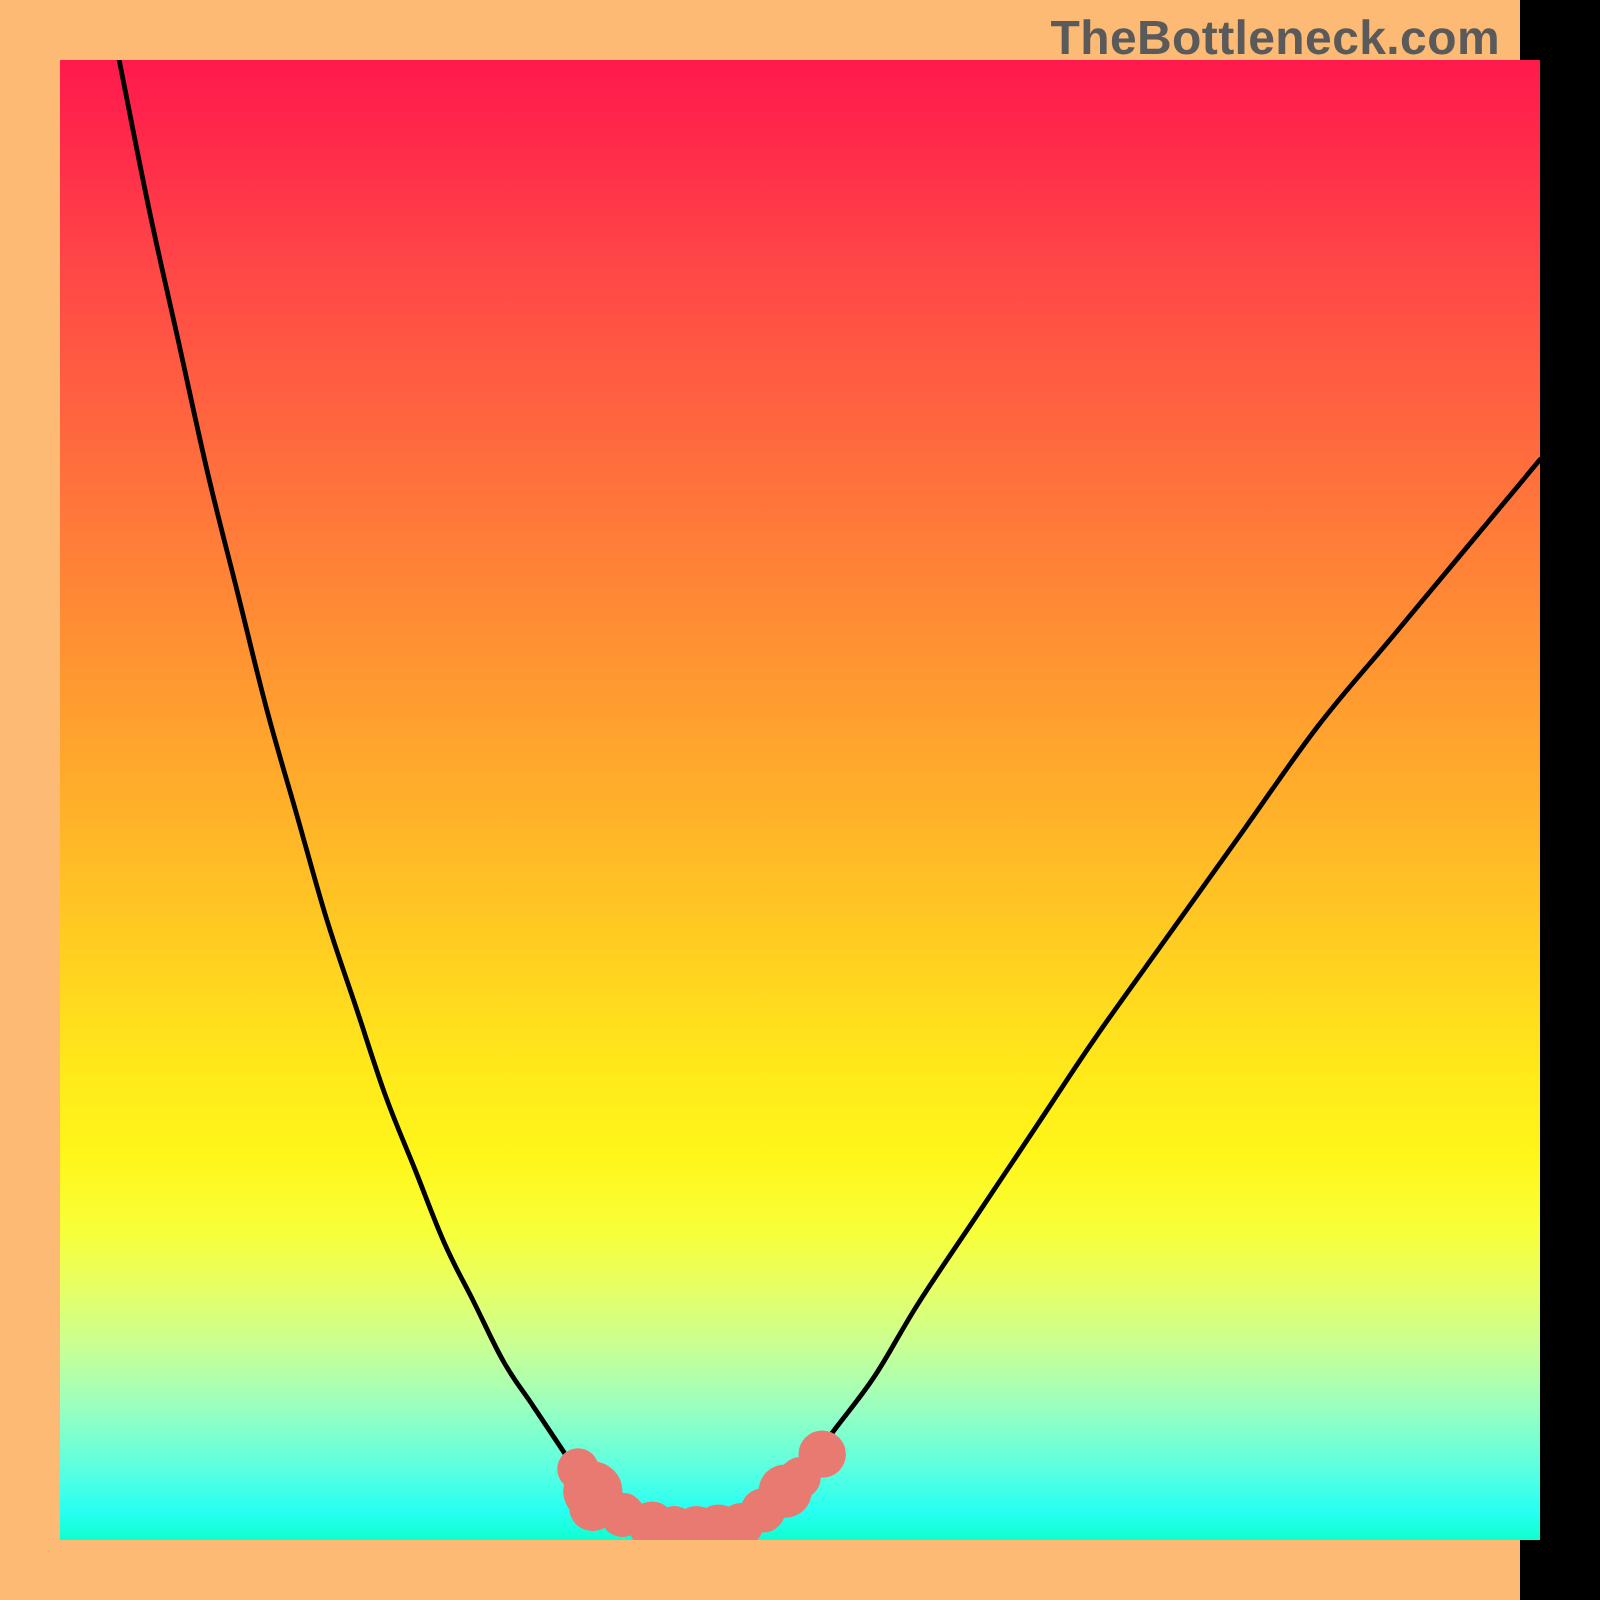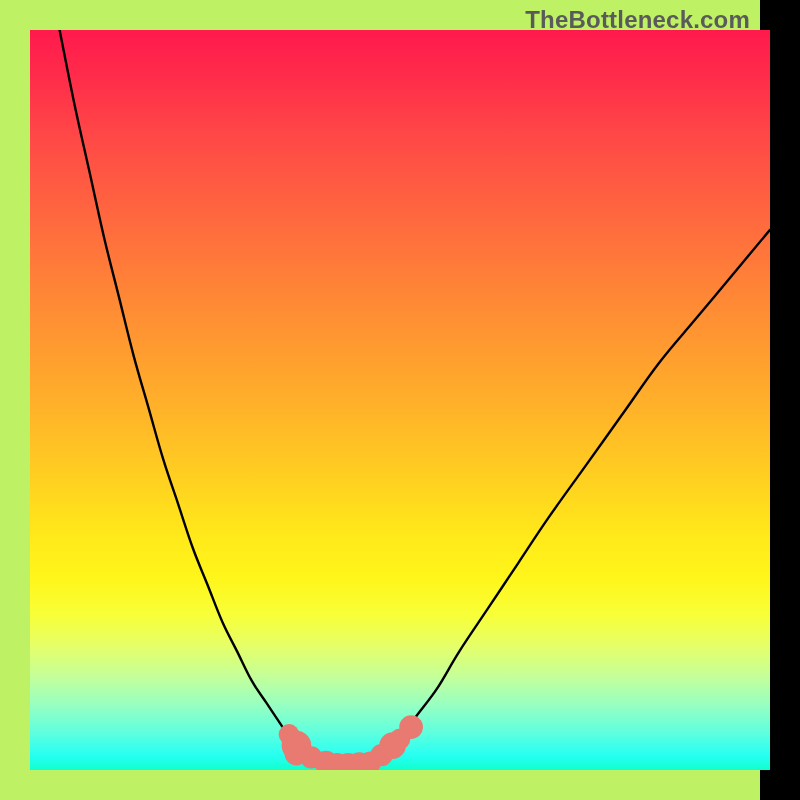--- a/index.html
+++ b/index.html
@@ -1,21 +1,21 @@
 <!DOCTYPE html>
 <html><head>
 <meta charset="utf-8">
 <style>
   * { margin: 0; padding: 0; box-sizing: border-box; }
   html, body { width: 800px; height: 800px; overflow: hidden; background: #000; }
   .frame {
     position: absolute;
     left: 0; top: 0;
     width: 760px; height: 800px;
-    background: #bef264;
+    background: #fdba74;
   }
   .plot {
     position: absolute;
     left: 30px; top: 30px;
     width: 740px; height: 740px;
     background: linear-gradient(to bottom,
       #ff1a4d 0%,
       #ff2b4a 6%,
       #ff4747 14%,
       #ff6a3e 26%,

